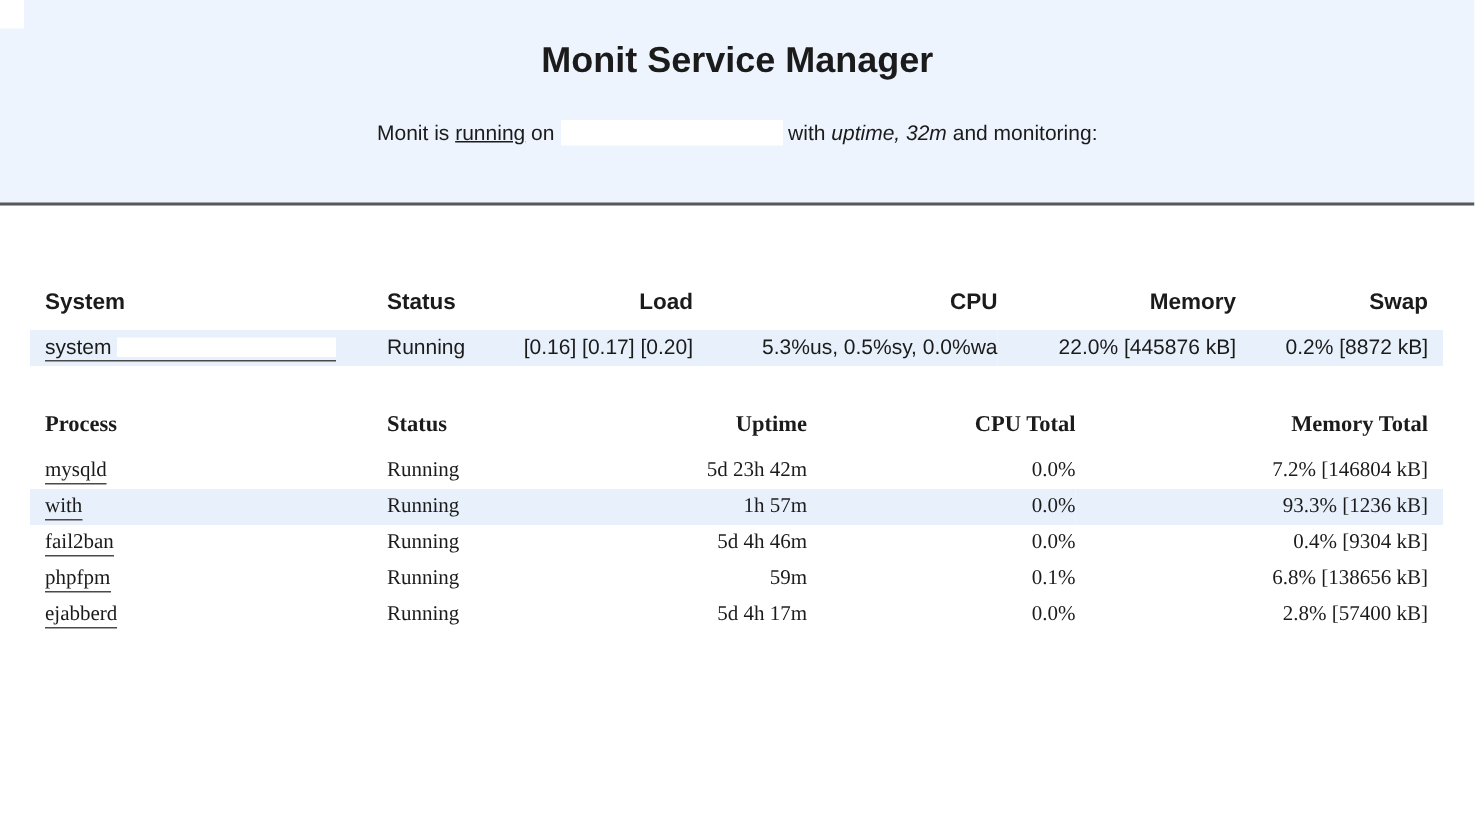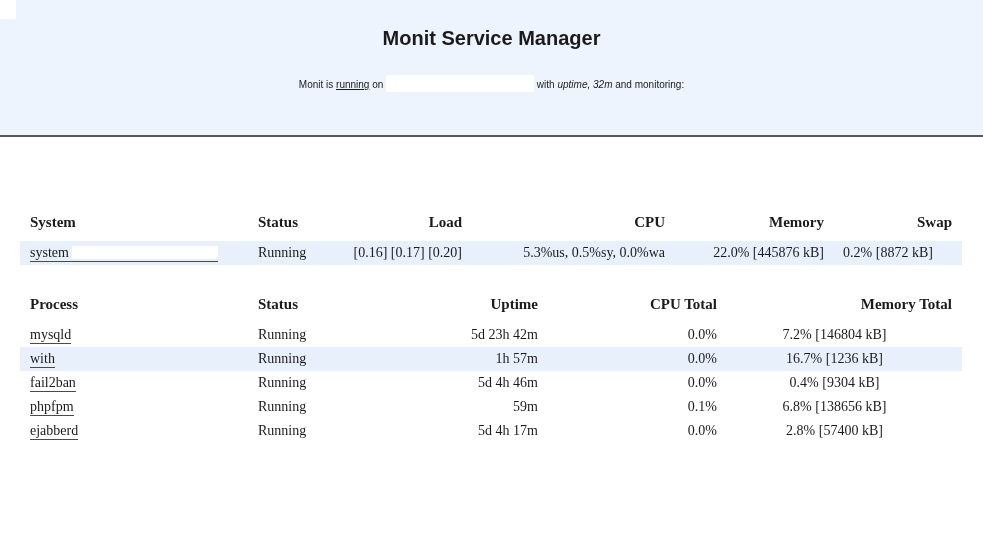--- a/index.html
+++ b/index.html
@@ -29,28 +29,28 @@
     position: absolute;
     left: 0;
     top: 0;
     width: 16px;
     height: 19px;
     background: #ffffff;
   }
   .page-title {
     margin: 0;
     padding-top: 27px;
-    font-size: 20px;
+    font-size: 24px;
     font-weight: bold;
     color: #1b1b1b;
     letter-spacing: 0px;
   }
   .intro {
     margin: 25px 0 0 0;
-    font-size: 10px;
+    font-size: 14px;
     color: #1b1b1b;
   }
   .intro a {
     color: #1b1b1b;
     text-decoration: underline;
   }
   .redact {
     display: inline-block;
     background: #ffffff;
   }
@@ -60,21 +60,21 @@
     vertical-align: -4px;
   }
 
   
   .tbl {
     border-collapse: collapse;
     table-layout: fixed;
     width: 942px;
     margin-left: 20px;
   }
-  .tbl-system { margin-top: 77px; font-family: Liberation Serif, serif; }
+  .tbl-system { margin-top: 56px; }
   .tbl-process { margin-top: 31px; font-family: Liberation Serif, serif; }
 
   .tbl th {
     font-size: 15px;
     font-weight: bold;
     color: #1b1b1b;
     padding: 0 0 10px 10px;
     text-align: left;
     white-space: nowrap;
   }
@@ -83,21 +83,21 @@
 
   .tbl td {
     font-size: 14px;
     line-height: 15px;
     padding: 4px 0 5px 10px;
     text-align: left;
     white-space: nowrap;
     color: #1b1b1b;
   }
   .tbl td.r { text-align: right; padding-left: 0; }
-  .tbl td.last { padding-right: 10px; text-align: center; }
+  .tbl td.last { padding-right: 10px; }
 
   .tbl tr.alt { background: #e8f1fb; }
 
   .running { color: #1ee13c; }
 
   .svclink {
     color: #1a1a1a;
     text-decoration: none;
     border-bottom: 1px solid #4a4a4a;
     padding-bottom: 1px;
@@ -172,21 +172,21 @@
       <td class="running">Running</td>
       <td class="r">5d 23h 42m</td>
       <td class="r">0.0%</td>
       <td class="r last">7.2% [146804 kB]</td>
     </tr>
     <tr class="alt">
       <td><a href="#" class="svclink">with</a></td>
       <td class="running">Running</td>
       <td class="r">1h 57m</td>
       <td class="r">0.0%</td>
-      <td class="r last">16.7% [1236 kB]</td>
+      <td class="r last">93.3% [1236 kB]</td>
     </tr>
     <tr>
       <td><a href="#" class="svclink">fail2ban</a></td>
       <td class="running">Running</td>
       <td class="r">5d 4h 46m</td>
       <td class="r">0.0%</td>
       <td class="r last">0.4% [9304 kB]</td>
     </tr>
     <tr>
       <td><a href="#" class="svclink">phpfpm</a></td>

